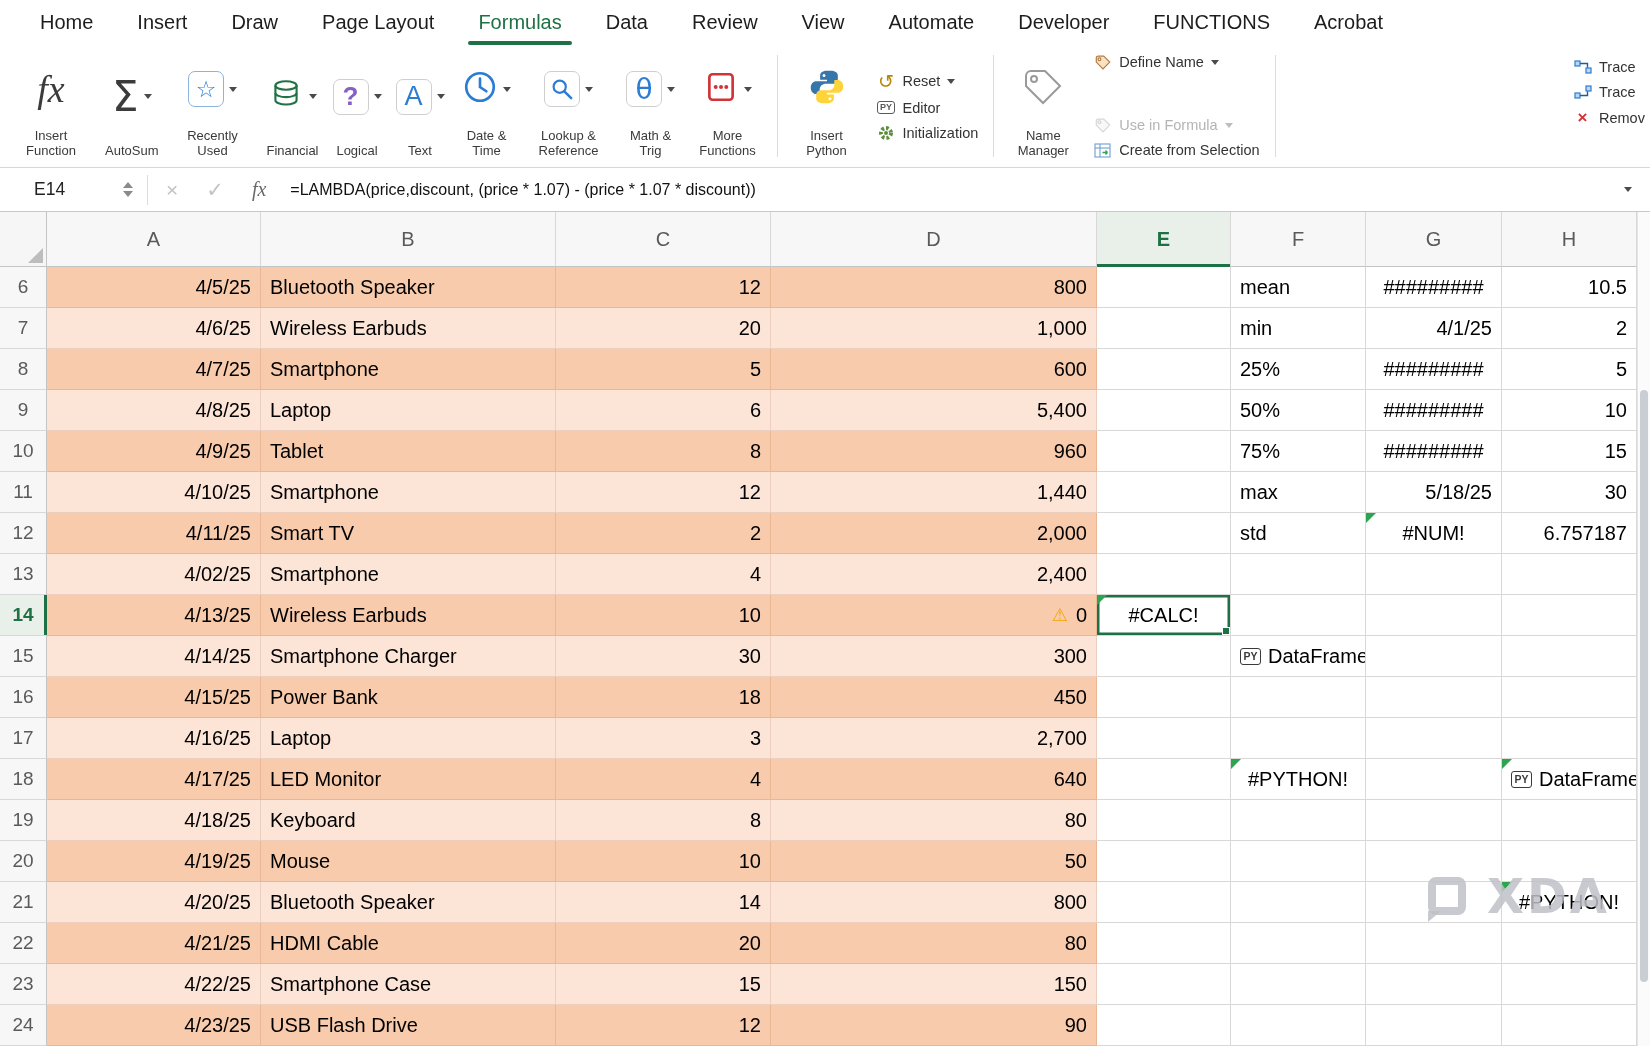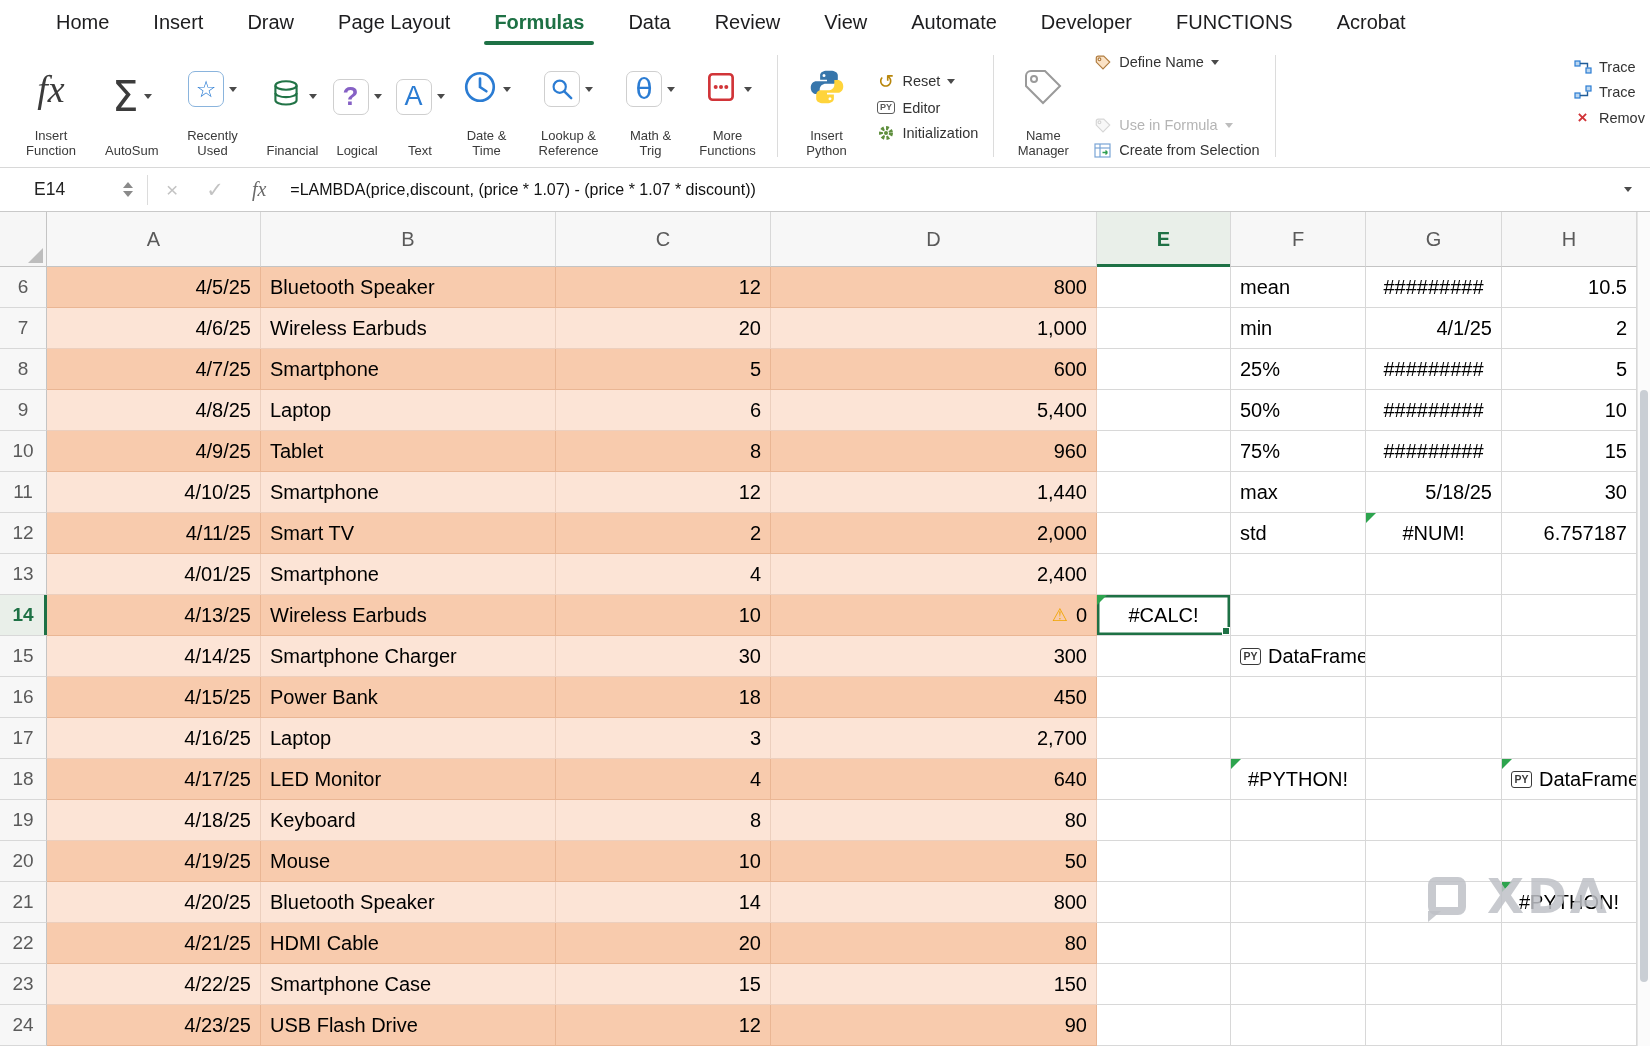--- a/index.html
+++ b/index.html
@@ -1,23 +1,23 @@
 <!DOCTYPE html>
 <html><head>
 <meta charset="utf-8">
 <style>
   * { margin:0; padding:0; box-sizing:border-box; }
   html,body { width:1650px; height:1046px; overflow:hidden; background:#fff;
     font-family:"Liberation Sans","DejaVu Sans",sans-serif; }
   .app { position:relative; width:1650px; height:1046px; background:#fff; }
 
   
-  .menubar { height:45px; display:flex; align-items:stretch; padding-left:34px; background:#fff; }
+  .menubar { height:45px; display:flex; align-items:stretch; padding-left:18px; background:#fff; }
   .tab { display:flex; align-items:center; padding:0 22px; font-size:20px; color:#1d1d1f; position:relative; cursor:default; white-space:nowrap; }
-  .tab.active { color:#1e7145; font-weight:700; }
+  .tab.active { color:#1e7145; font-weight:400; }
   .tab.active::after { content:""; position:absolute; left:12px; right:12px; bottom:0; height:4px; background:#1e7145; border-radius:3px; }
 
   
   .ribbon { height:123px; background:#fff; border-bottom:1px solid #d8d8d8;
     display:flex; align-items:stretch; padding:2px 0 2px 4px; overflow:hidden; position:relative; }
   .rbtn { display:flex; flex-direction:column; align-items:center; padding:2px 7px; cursor:default; }
   .icon-zone { flex:1; display:flex; align-items:center; justify-content:center; gap:5px; }
   .rlabel { font-size:13px; color:#3a3a3a; text-align:center; line-height:1.15; max-width:80px; padding-bottom:4px; }
   .mw56 { max-width:56px; } .mw70 { max-width:70px; }
   .chev { width:0; height:0; border-left:4.5px solid transparent; border-right:4.5px solid transparent; border-top:5px solid #4a4a4a; flex:none; }
@@ -528,21 +528,21 @@
       </div>
       <div class="cell al-c">
         <span class="flag"></span>
         <span class="ct">#NUM!</span>
       </div>
       <div class="cell al-r">
         <span class="ct">6.757187</span>
       </div>
       <div class="rhead">13</div>
       <div class="cell al-r blight">
-        <span class="ct">4/01/25</span>
+        <span class="ct">4/02/25</span>
       </div>
       <div class="cell al-l blight">
         <span class="ct">Smartphone</span>
       </div>
       <div class="cell al-r blight">
         <span class="ct">4</span>
       </div>
       <div class="cell al-r blight">
         <span class="ct">2,400</span>
       </div>

